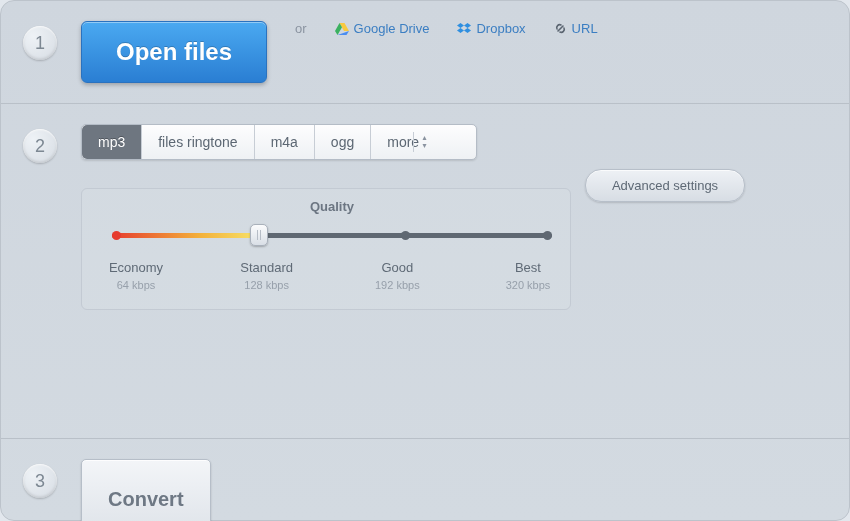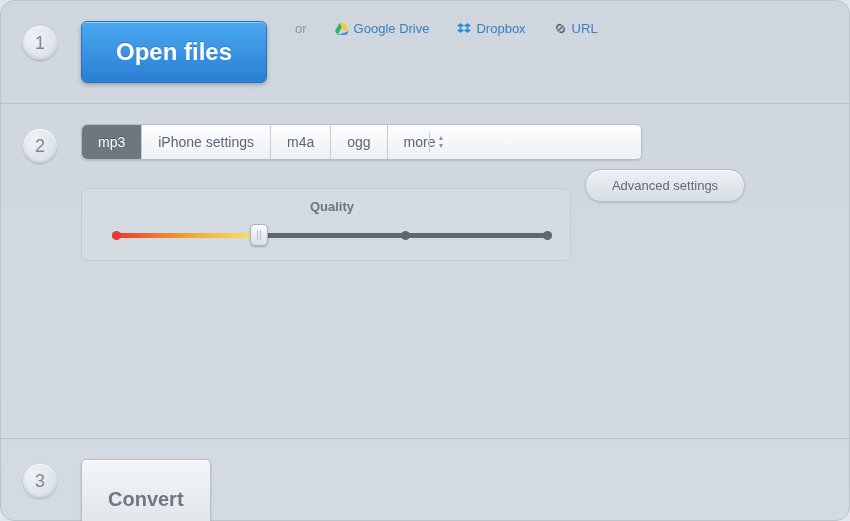--- a/index.html
+++ b/index.html
@@ -60,21 +60,21 @@
   }
   .gdrive-icon svg, .dropbox-icon svg, .link-icon svg { display:block; }
   
   .step2 { min-height: 335px; }
   .format-tabs {
     display: flex;
     background: linear-gradient(#fdfdfe, #eef1f4);
     border: 1px solid #b4bcc6;
     border-radius: 5px;
     box-shadow: 0 1px 2px rgba(0,0,0,.12);
-    width: 561px;
+    width: 396px;
   }
   .ftab {
     padding: 9px 16px;
     font-size: 14px;
     color: #5c6773;
     border-right: 1px solid #c7cdd5;
     cursor: pointer;
     display:flex; align-items:center; gap:6px;
   }
   .ftab:last-child { border-right: none; }
@@ -217,21 +217,21 @@
         <span>URL</span>
       </span>
     </div>
   </div>
 
   <div class="step step2" style="position:relative;">
     <div class="step-badge">2</div>
 
     <div class="format-tabs">
       <div class="ftab active">mp3</div>
-      <div class="ftab">iPhone settings</div>
+      <div class="ftab">files ringtone</div>
       <div class="ftab">m4a</div>
       <div class="ftab">ogg</div>
       <div class="ftab more">
         <span>more</span>
         <span class="spinner">
           <span>▴</span>
             <span>▾</span>
         </span>
       </div>
     </div>
@@ -240,20 +240,38 @@
       <div class="quality-title">Quality</div>
       <div class="slider-wrap">
         <div class="track-full"></div>
         <div class="track-fill"></div>
         <div class="dot d0"></div>
         <div class="dot d1"></div>
         <div class="dot d2"></div>
         <div class="dot d3"></div>
         <div class="thumb"></div>
       </div>
+      <div class="qlabels">
+        <div class="ql">
+          <div class="nm">Economy</div>
+          <div class="br">64 kbps</div>
+        </div>
+        <div class="ql">
+          <div class="nm">Standard</div>
+          <div class="br">128 kbps</div>
+        </div>
+        <div class="ql">
+          <div class="nm">Good</div>
+          <div class="br">192 kbps</div>
+        </div>
+        <div class="ql">
+          <div class="nm">Best</div>
+          <div class="br">320 kbps</div>
+        </div>
+      </div>
     </div>
 
     <div class="side-buttons">
       <button class="pill-btn">Advanced settings</button>
     </div>
   </div>
 
   <div class="step">
     <div class="step-badge">3</div>
     <button class="convert-btn">Convert</button>

